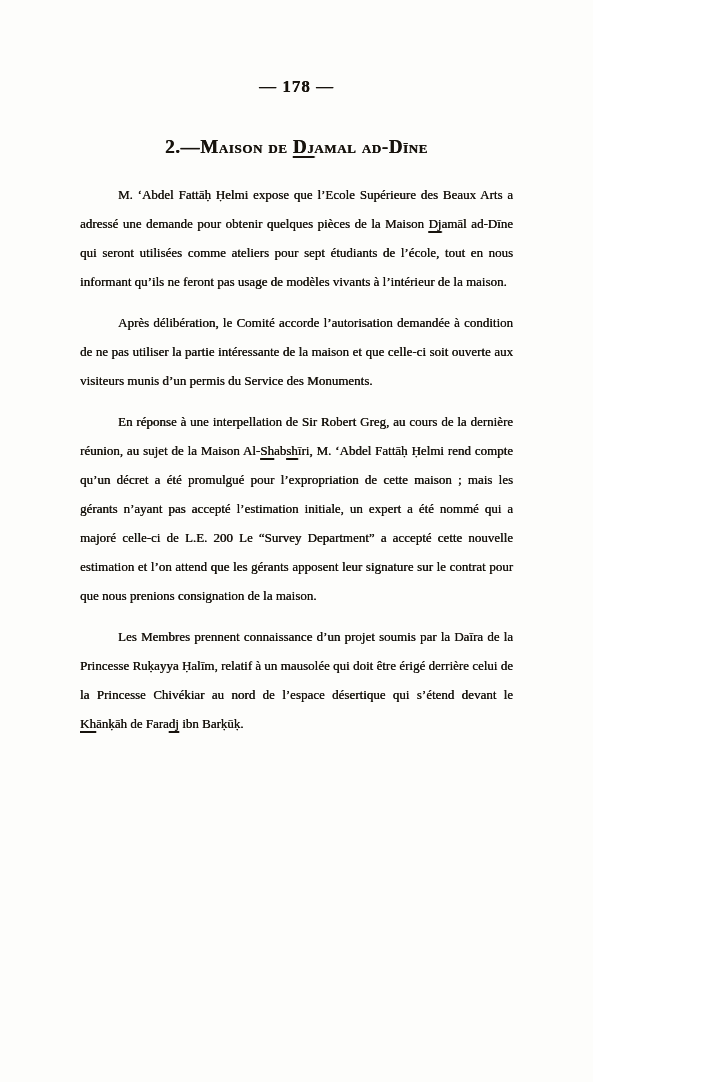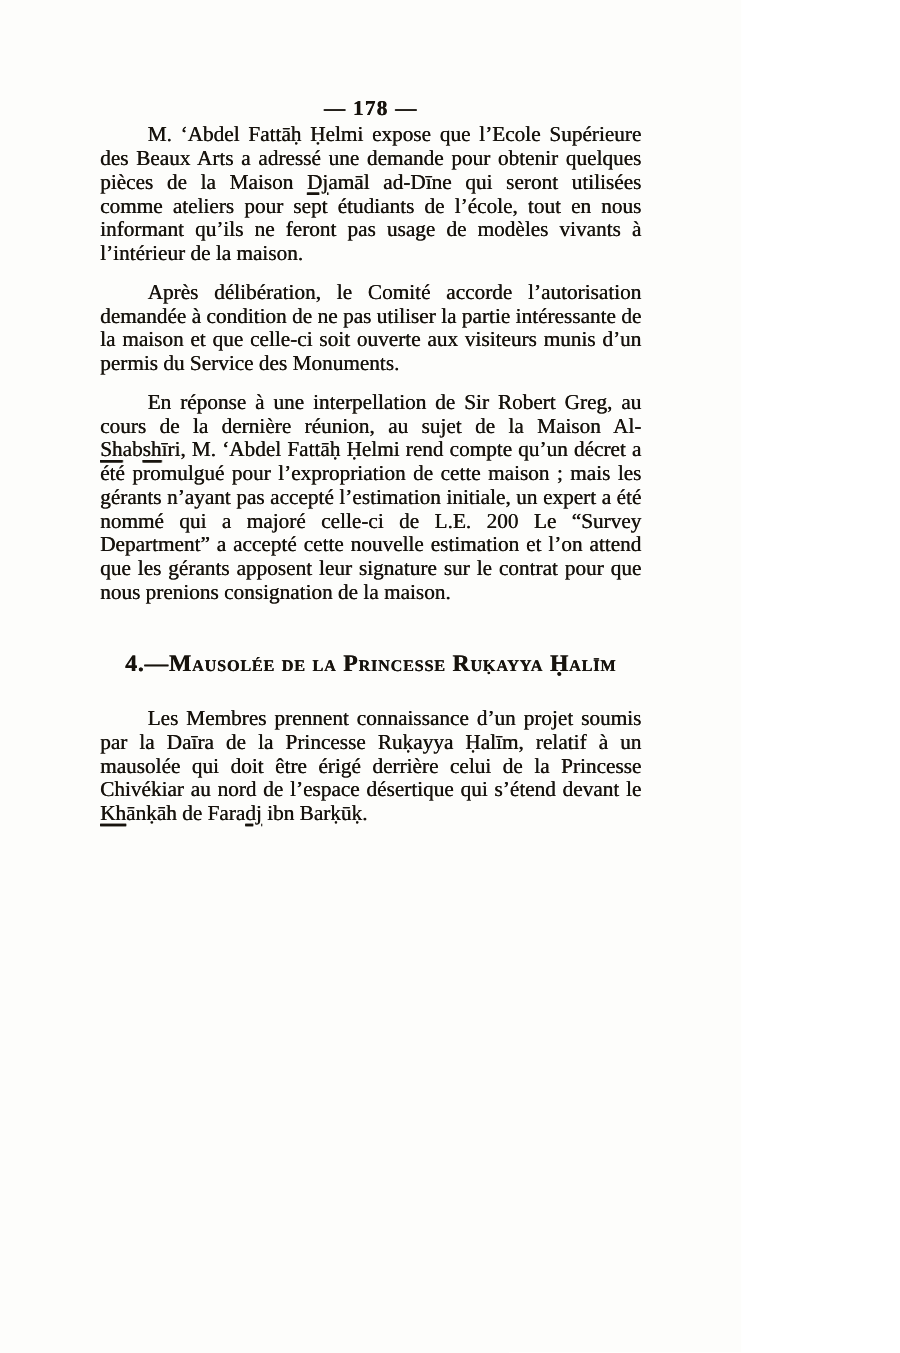--- a/index.html
+++ b/index.html
@@ -31,22 +31,22 @@
     line-height: 22px;
     text-align: center;
     font-weight: bold;
     font-variant: small-caps;
     letter-spacing: 0.6px;
     margin: 38px 0 22px 0;
     text-shadow: 0.3px 0 0 currentColor;
   }
 
   .body-para {
-    font-size: 17px;
-    line-height: 19px;
+    font-size: 13px;
+    line-height: 29px;
     text-align: justify;
     text-indent: 38px;
     margin: 0 0 12px 0;
     text-shadow: 0.3px 0 0 currentColor;
     hyphens: auto;
     -webkit-hyphens: auto;
   }
 
   .body-para.single-line { text-indent: 56px; }
 
@@ -57,26 +57,26 @@
   }
 </style>
 </head>
 <body>
 
 <div class="page">
 
   <p class="page-number">— 178 —</p>
 
   <section>
+    <h2 class="section-heading">2.—Maison de <u>Dj</u>amal ad-Dīne</h2>
     <p class="body-para">M. ‘Abdel Fattāḥ Ḥelmi expose que l’Ecole Supérieure des Beaux Arts a adressé une demande pour obtenir quelques pièces de la Maison <u>Dj</u>amāl ad-Dīne qui seront utilisées comme ateliers pour sept étudiants de l’école, tout en nous informant qu’ils ne feront pas usage de modèles vivants à l’intérieur de la maison.</p>
     <p class="body-para">Après délibération, le Comité accorde l’autorisation demandée à condition de ne pas utiliser la partie intéressante de la maison et que celle-ci soit ouverte aux visiteurs munis d’un permis du Service des Monuments.</p>
   </section>
 
   <section>
     <p class="body-para">En réponse à une interpellation de Sir Robert Greg, au cours de la dernière réunion, au sujet de la Maison Al-<u>Sh</u>ab<u>sh</u>īri, M. ‘Abdel Fattāḥ Ḥelmi rend compte qu’un décret a été promulgué pour l’expropriation de cette maison ; mais les gérants n’ayant pas accepté l’estimation initiale, un expert a été nommé qui a majoré celle-ci de L.E. 200 Le “Survey Department” a accepté cette nouvelle estimation et l’on attend que les gérants apposent leur signature sur le contrat pour que nous prenions consignation de la maison.</p>
   </section>
 
   <section>
-    <h2 class="section-heading">4.—Mausolée de la Princesse Ruḳayya Ḥalīm</h2>
     <p class="body-para">Les Membres prennent connaissance d’un projet soumis par la Daīra de la Princesse Ruḳayya Ḥalīm, relatif à un mausolée qui doit être érigé derrière celui de la Princesse Chivékiar au nord de l’espace désertique qui s’étend devant le <u>Kh</u>ānḳāh de Fara<u>dj</u> ibn Barḳūḳ.</p>
   </section>
 
 </div>
 
 </body></html>

